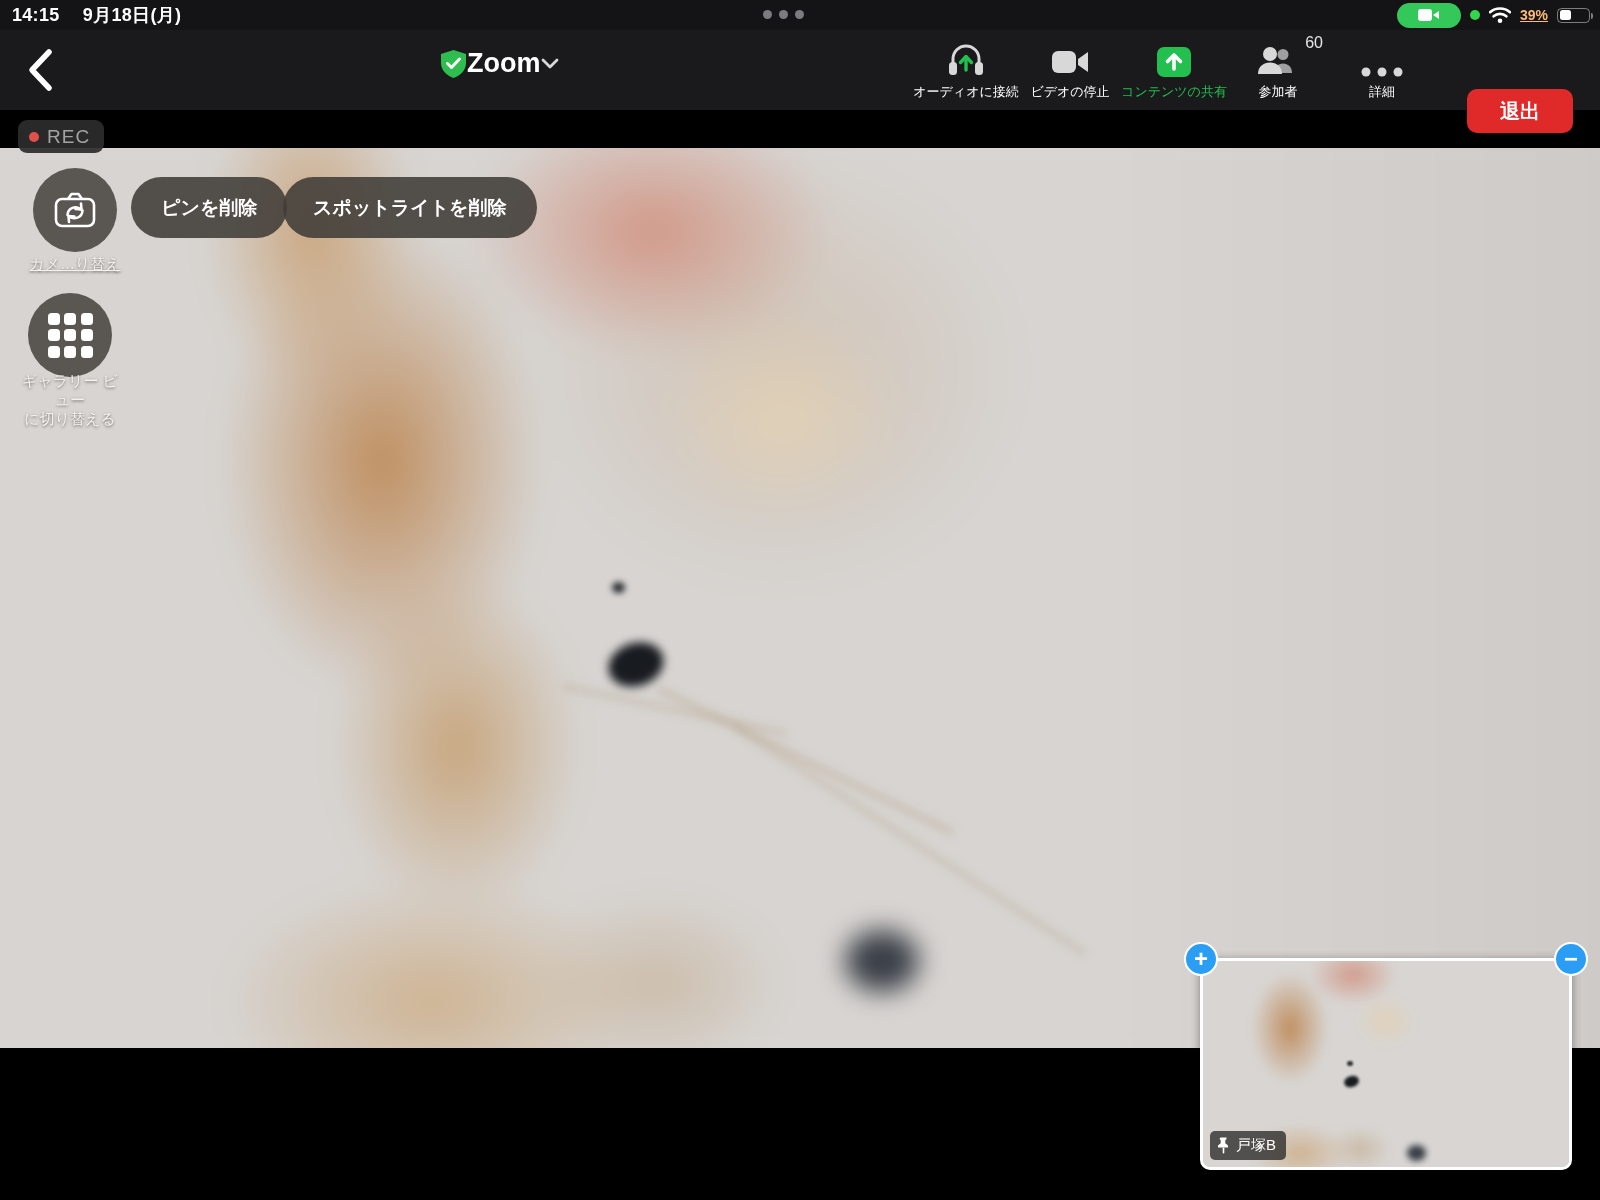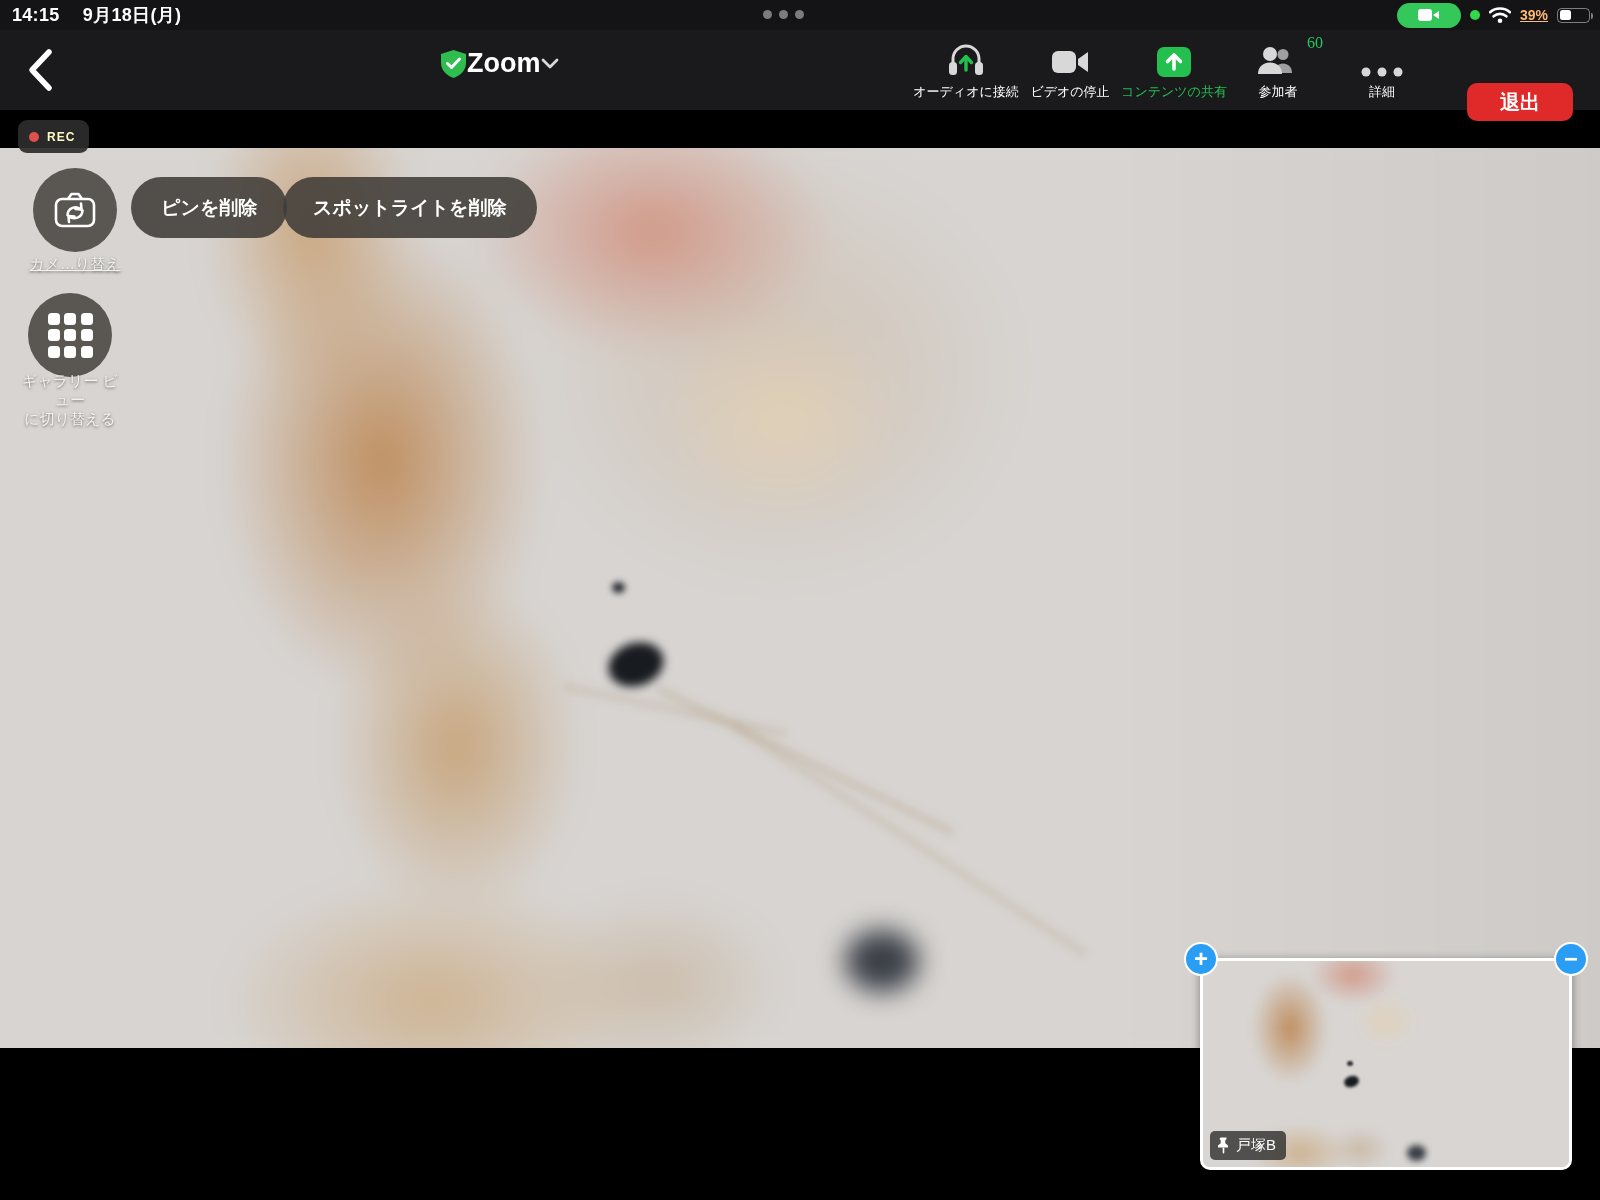--- a/index.html
+++ b/index.html
@@ -24,22 +24,22 @@
   
   .topbar { position:absolute; left:0; top:30px; width:1600px; height:80px; background:#1a1a1c; }
   .back-btn { position:absolute; left:18px; top:14px; width:44px; height:52px; display:flex; align-items:center; justify-content:center; cursor:pointer; }
   .title-wrap { position:absolute; left:440px; top:18px; display:flex; align-items:center; }
   .title-text { color:#fff; font-size:27px; font-weight:bold; }
   .tb-group { position:absolute; top:8px; display:flex; align-items:flex-start; }
   .tb-btn { width:104px; display:flex; flex-direction:column; align-items:center; cursor:pointer; }
   .tb-btn .ic { height:40px; display:flex; align-items:flex-end; justify-content:center; position:relative; }
   .tb-btn .lbl { margin-top:5px; font-size:13px; color:#fff; white-space:nowrap; }
   .tb-btn.share .lbl { color:#23bf4f; }
-  .count-badge { position:absolute; right:-24px; top:-4px; color:#22c55e; font-size:16px;font-family:Liberation Serif, serif; }
-  .leave-btn { position:absolute; left:1467px; top:53px; width:106px; height:38px; background:#e02a2a; border-radius:10px;
+  .count-badge { position:absolute; right:-24px; top:-4px; color:#e5e5e5; font-size:16px; }
+  .leave-btn { position:absolute; left:1467px; top:59px; width:106px; height:44px; background:#e02a2a; border-radius:10px;
                color:#fff; font-size:20px; font-weight:bold; display:flex; align-items:center; justify-content:center; cursor:pointer; }
 
   
   .stage { position:absolute; left:0; top:148px; width:1600px; height:900px; overflow:hidden; background:#d7d4d1; }
   .scene-paint { position:absolute; left:-3%; top:-3%; width:106%; height:106%;
     background-color:#d7d4d1;
     background-image:
       linear-gradient(90deg, rgba(0,0,0,0) 68%, rgba(110,108,106,0.10)),
       radial-gradient(ellipse 260px 180px at 700px 110px, rgba(209,146,128,0.90), rgba(209,146,128,0) 70%),
       radial-gradient(ellipse 150px 230px at 360px 110px,  rgba(200,158,112,0.85), rgba(200,158,112,0) 70%),
@@ -56,21 +56,21 @@
   .w2 { left:700px; top:690px; width:420px; height:4px; transform:rotate(33deg); }
   .w3 { left:560px; top:560px; width:230px; height:4px; transform:rotate(12deg); }
   .eye-speck { position:absolute; left:612px; top:434px; width:13px; height:11px; border-radius:50%; background:#2b2e34; filter:blur(3px); }
   .eye-main { position:absolute; left:608px; top:495px; width:56px; height:43px; border-radius:50%; background:#181b20; filter:blur(5px); transform:rotate(-18deg); }
   .spot-bottom { position:absolute; left:845px; top:782px; width:74px; height:62px; border-radius:50%; background:#3b4048; filter:blur(13px); }
 
   
   .rec-badge { position:absolute; left:18px; top:120px; height:33px; padding:0 14px 0 11px; background:rgba(44,44,46,.92);
                border-radius:9px; display:flex; align-items:center; gap:8px; }
   .rec-dot { width:10px; height:10px; border-radius:50%; background:#e0514e; }
-  .rec-text { color:#fef9c3; font-size:12px; font-weight:bold; letter-spacing:1px; }
+  .rec-text { color:#a3a3a3; font-size:19px; font-weight:normal; letter-spacing:1px; }
   .circle-btn { position:absolute; width:84px; height:84px; border-radius:50%; background:rgba(62,58,54,.82);
                 display:flex; align-items:center; justify-content:center; cursor:pointer; }
   .cam-switch { left:33px; top:168px; }
   .gallery { left:28px; top:293px; }
   .grid-icon { display:grid; grid-template-columns:repeat(3,12px); grid-template-rows:repeat(3,12px); gap:4.5px; }
   .grid-icon span { background:#fff; border-radius:3.5px; }
   .overlay-label { position:absolute; color:#f4f2ef; font-size:15px; text-align:center; text-shadow:0 1px 3px rgba(0,0,0,.55); line-height:1.25; }
   .cam-label { left:12px; top:255px; width:126px;text-decoration:underline; }
   .gallery-label { left:8px; top:372px; width:124px; }
   .pill-btn { position:absolute; top:177px; height:61px; background:rgba(64,60,56,.88); border-radius:31px;

